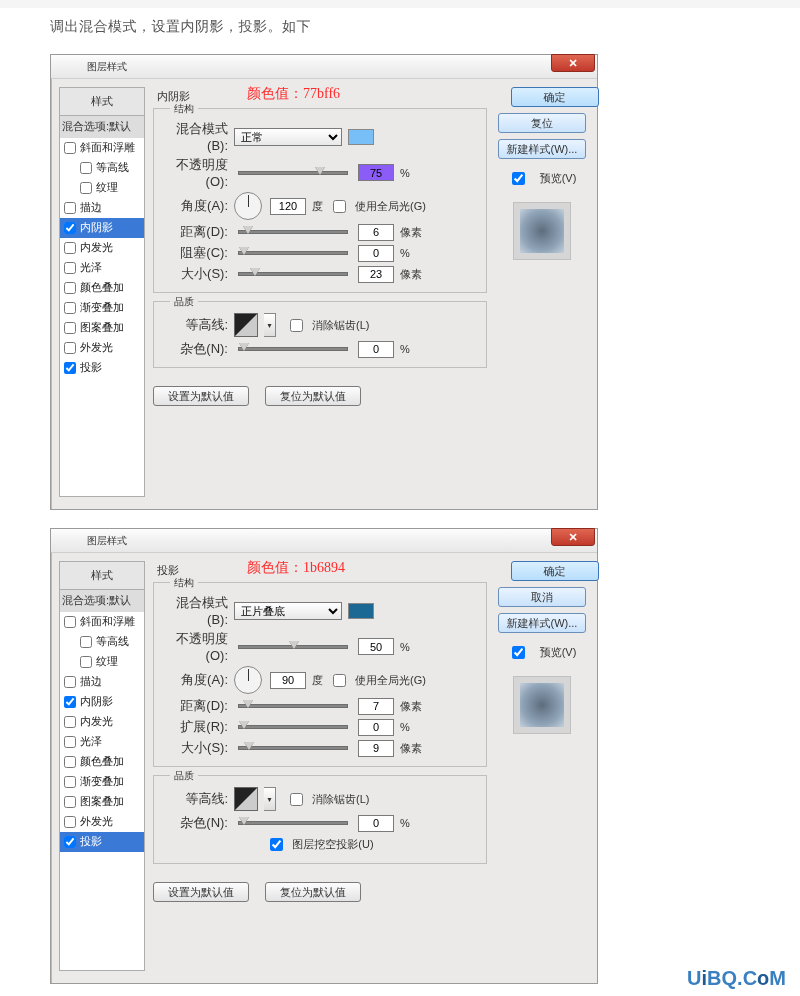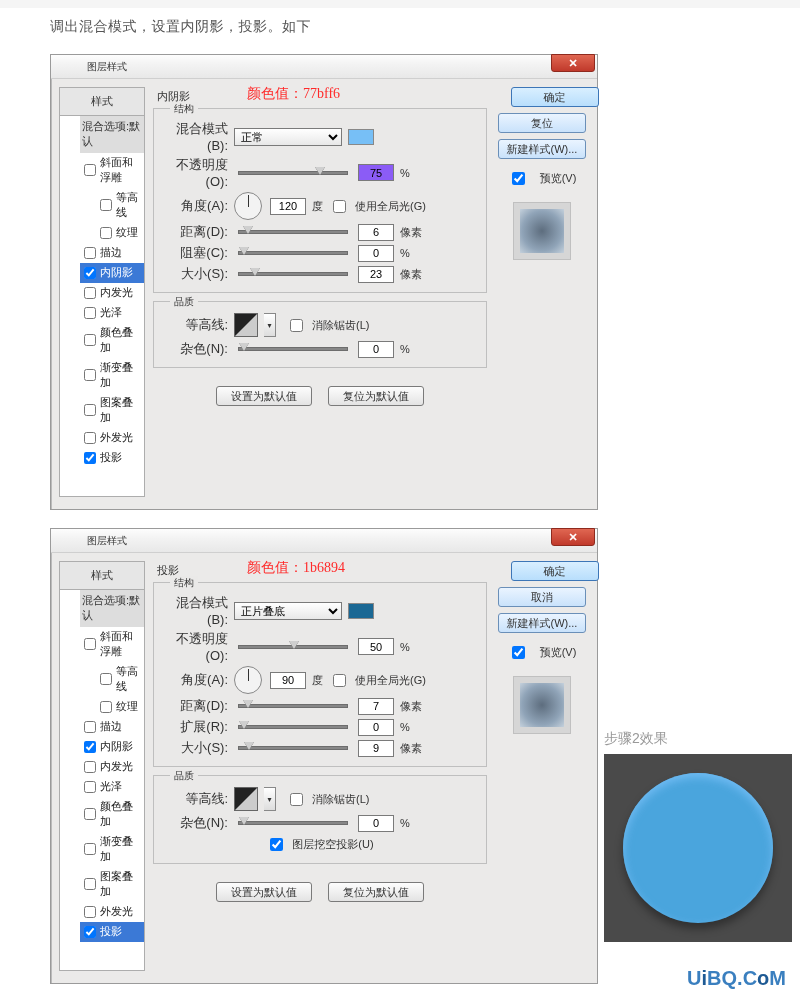--- a/index.html
+++ b/index.html
@@ -64,21 +64,20 @@
     background:#fff;
     height: 382px;
   }
   .style-item {
     display:flex; align-items:center;
     padding: 2px 4px 2px 4px;
     gap:4px;
     font-size:11px;
     color:#222;
     border-bottom:1px solid transparent;
-    margin-left:20px;
   }
   .style-item.blend { background:#ddd; color:#333; padding:3px 2px; }
   .style-item.sel { background:#3b79d6; color:#fff; }
   .style-item input[type=checkbox]{ width:12px; height:12px; margin:0; }
   .indent1 { padding-left:20px; }
   
   .settings-col { flex:1; }
   .section-title { font-size:11px; margin:2px 0 4px 4px; }
   .fieldset {
     border:1px solid #bfbfbf;
@@ -157,21 +156,21 @@
     background:linear-gradient(135deg,#222 49%, #ccc 51%);
     border:1px solid #666;
   }
   .contour-dd {
     width:12px; height:24px;
     border:1px solid #888; border-left:none;
     background:linear-gradient(#fff,#ddd);
     display:inline-flex; align-items:center; justify-content:center;
     font-size:8px;
   }
-  .btns-row { display:flex; gap:16px; justify-content:center; margin-top:18px; }
+  .btns-row { display:flex; gap:16px; justify-content:flex-start; margin-top:18px; }
   .ps-button {
     width:96px; height:20px;
     border:1px solid #7a7a7a;
     border-radius:3px;
     background:linear-gradient(#fdfdfd,#e3e3e3);
     font-size:11px;
     text-align:center;
     line-height:18px;
   }
   
@@ -546,24 +545,18 @@
         <div class="preview-row">
               <input type="checkbox" checked="" style="">
               <span>预览(V)</span>
             </div>
         <div class="preview-box"></div>
       </div>
     </div>
   </div>
 </div>
 
-<div class="step2-wrap">
-  <div class="step2-label">步骤2效果</div>
-  <div class="step2-box">
-    <div class="step2-circle"></div>
-  </div>
-</div>
 
 <div class="watermark">
   <span class="u">U</span><span class="b">i</span><span class="u">BQ.</span><span class="c">C</span><span class="b">o</span><span class="u">M</span>
 </div>
 
 </div>
 
 </body></html>

